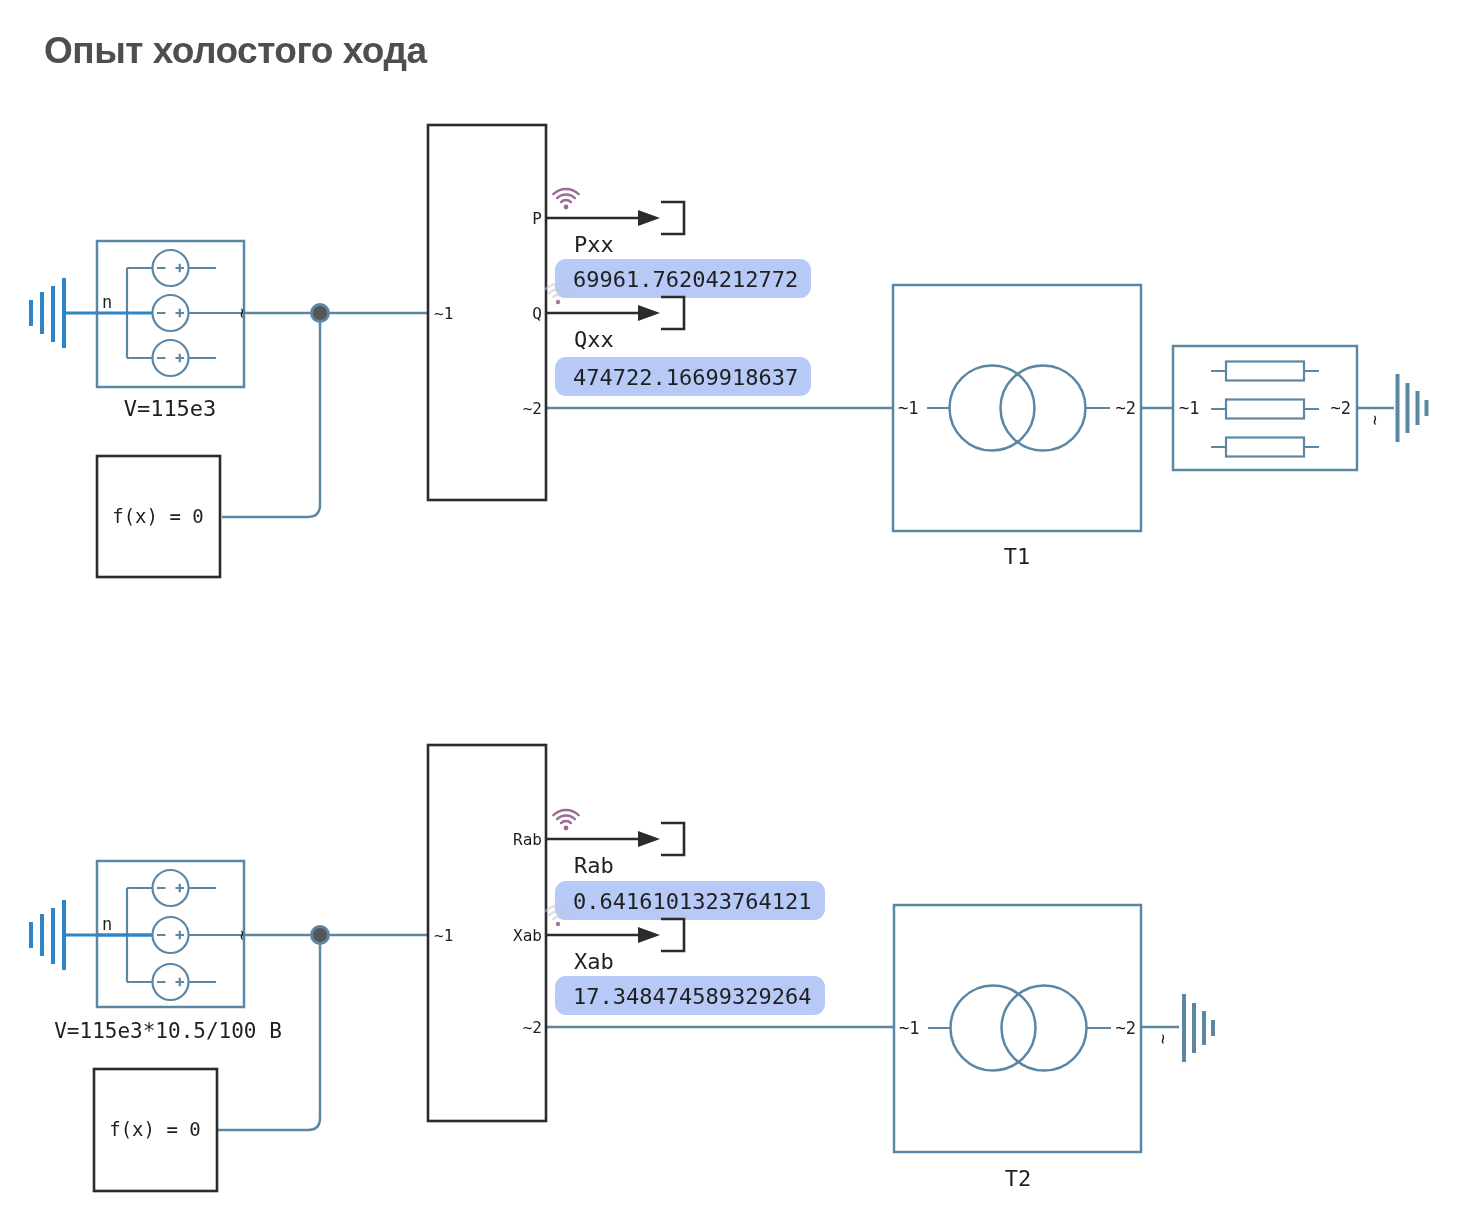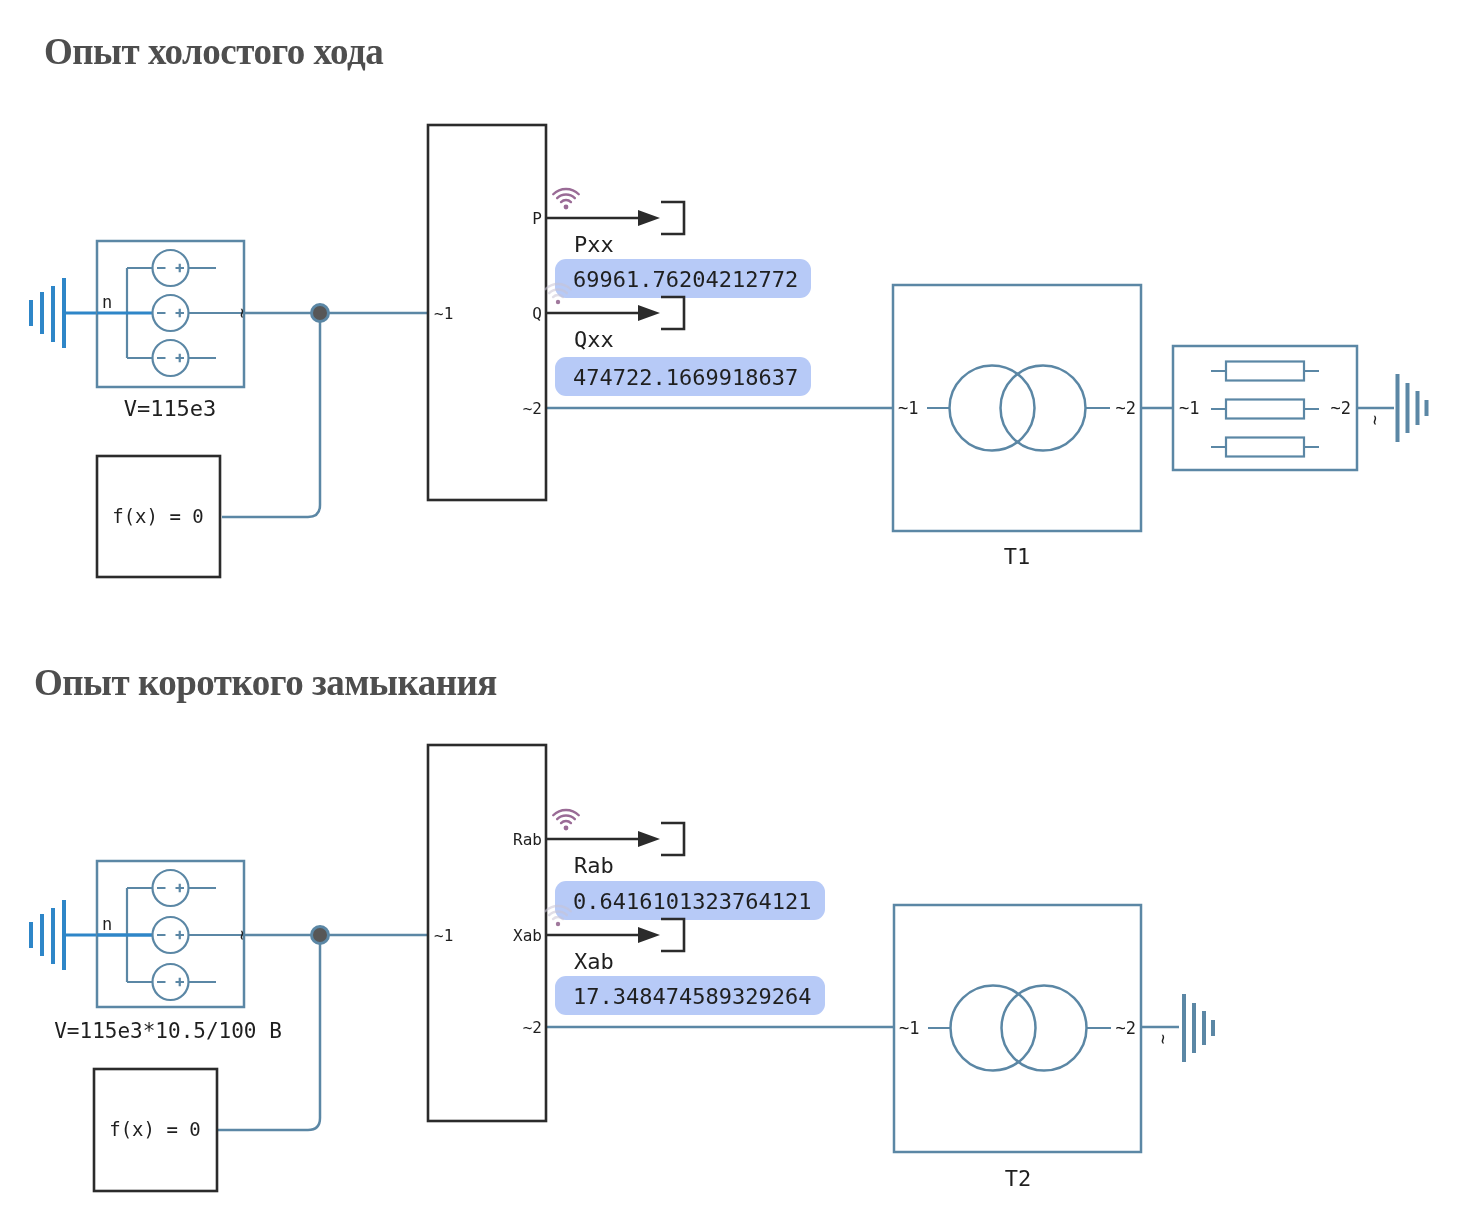--- a/index.html
+++ b/index.html
@@ -1,17 +1,17 @@
 <!DOCTYPE html>
 <html><head>
 <meta charset="utf-8">
 <style>
   html,body { margin:0; padding:0; background:#ffffff; }
   .canvas { position:relative; width:1463px; height:1217px; background:#ffffff; overflow:hidden; }
-  .title { position:absolute; font-family:Liberation Serif, serif; font-weight:700;
+  .title { position:absolute; font-family:Liberation Sans, sans-serif; font-weight:700;
            font-size:37px; color:#4e4e4e; letter-spacing:-0.5px; white-space:nowrap; }
   svg.model { position:absolute; left:0; top:0; }
   svg text { font-family:"DejaVu Sans Mono", monospace; fill:#1f1f1f; }
   .fs16{font-size:16px} .fs17{font-size:17px} .fs19{font-size:19px}
   .fs21{font-size:21px} .fs22{font-size:22px}
   .mid{text-anchor:middle} .end{text-anchor:end}
   .slate { stroke:#5b87a5; fill:none; stroke-width:2.5; }
   .slate2 { stroke:#5b87a5; fill:none; stroke-width:2.2; }
   .dark  { stroke:#2b2b2b; fill:none; stroke-width:2.6; }
   .bright{ stroke:#2e86c8; fill:none; stroke-width:3; }
@@ -24,21 +24,20 @@
   .wifi circle { fill:#9a6b96; }
   .wifi-faint path { stroke:#c9c3d4; stroke-width:2.4; fill:none; stroke-linecap:round; opacity:.55; }
   .wifi-faint circle { fill:#a0789c; }
 </style>
 </head>
 <body>
 
 <div class="canvas">
 
   <div class="title" style="left:44px; top:30px">Опыт холостого хода</div>
-  <div class="title" style="left:34px; top:661px">Опыт короткого замыкания</div>
 
   <svg class="model" width="1463" height="1217" viewBox="0 0 1463 1217">
 
     <g>
 
       <g>
         <path class="slate" d="M244,313 H428"></path>
         <path class="slate" d="M320,313 V505 Q320,517 308,517 H222"></path>
       </g>
       <path class="slate" d="M546,408 H893"></path>

